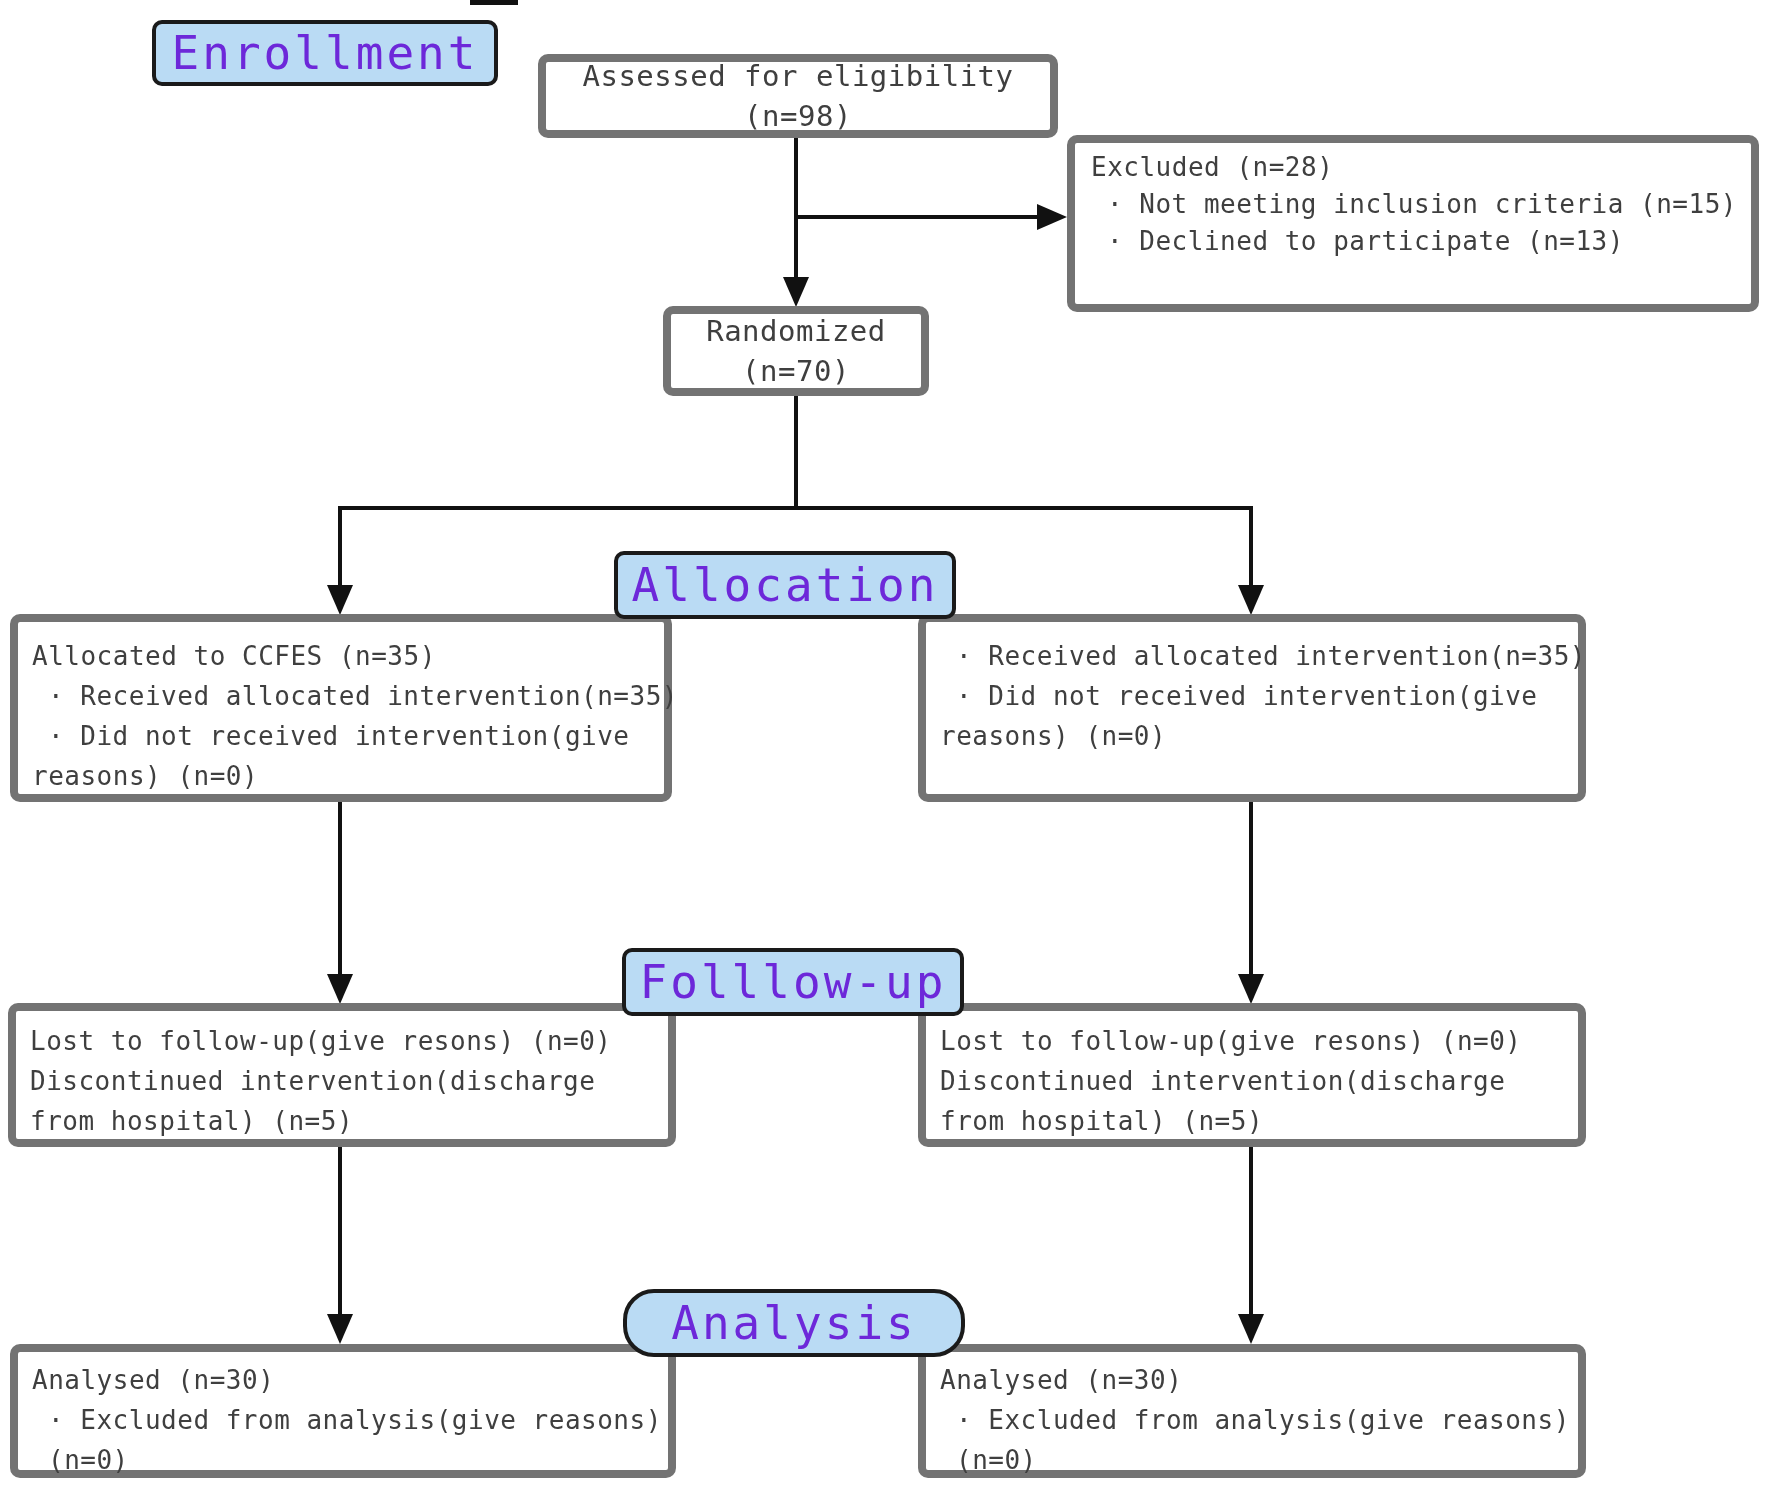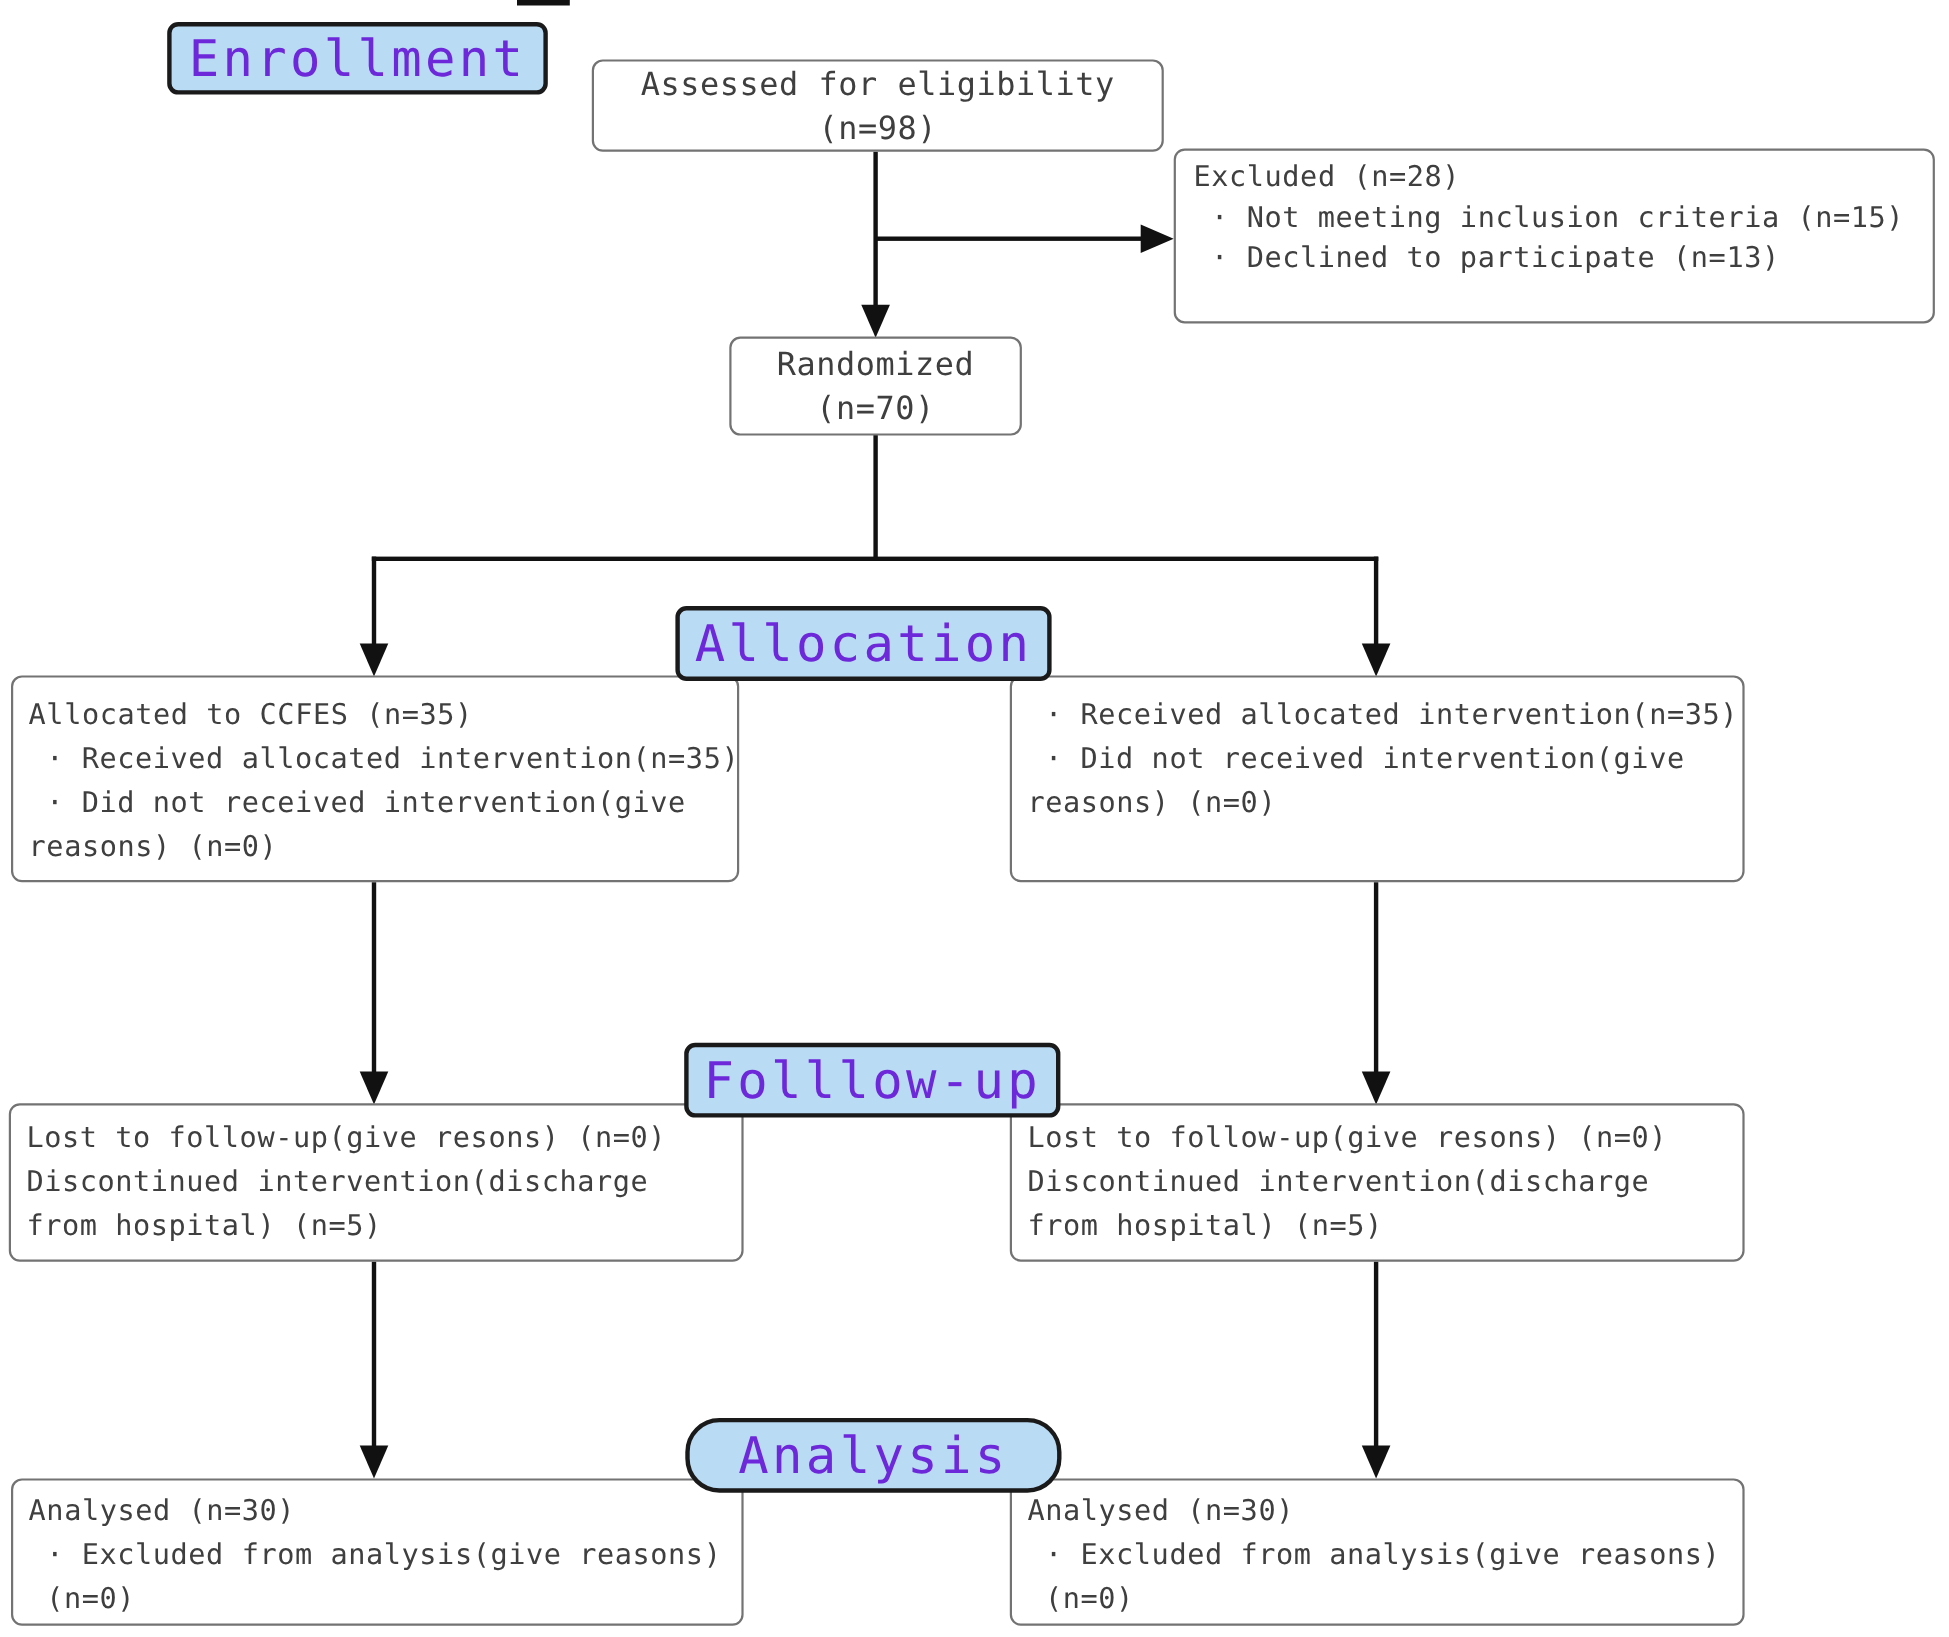--- a/index.html
+++ b/index.html
@@ -20,21 +20,21 @@
     font-size:46px;
     letter-spacing:3px;
     color:#6d28d9;
     z-index:6;
     box-sizing:border-box;
     text-align:right;
   }
   .box{
     position:absolute;
     background:#ffffff;
-    border:2px solid #737373;
+    border:8px solid #737373;
     border-radius:10px;
     box-sizing:border-box;
     z-index:3;
     font-size:26px;
     letter-spacing:0.5px;
   }
   .box.centered{
     display:flex;flex-direction:column;
     align-items:center;justify-content:center;
     font-size:29px;
@@ -79,21 +79,21 @@
   </div>
   <div class="stage" style="left:623px;top:1289px;width:342px;height:68px;border-radius:31px;">
     <span>Analysis</span>
   </div>
 
   <div class="box centered" style="left:538px;top:54px;width:520px;height:84px;">
     <div class="ln">Assessed for eligibility</div>
     <div class="ln">(n=98)</div>
   </div>
 
-  <div class="box" style="left:1067px;top:135px;width:692px;height:159px;">
+  <div class="box" style="left:1067px;top:135px;width:692px;height:177px;">
     <div class="pad" style="padding:6px 16px;">
       <div class="ln tight">Excluded (n=28)</div>
       <div class="ln tight bullet">· Not meeting inclusion criteria (n=15)</div>
       <div class="ln tight bullet">· Declined to participate (n=13)</div>
     </div>
   </div>
 
   <div class="box centered" style="left:663px;top:306px;width:266px;height:90px;">
     <div class="ln">Randomized</div>
     <div class="ln">(n=70)</div>

